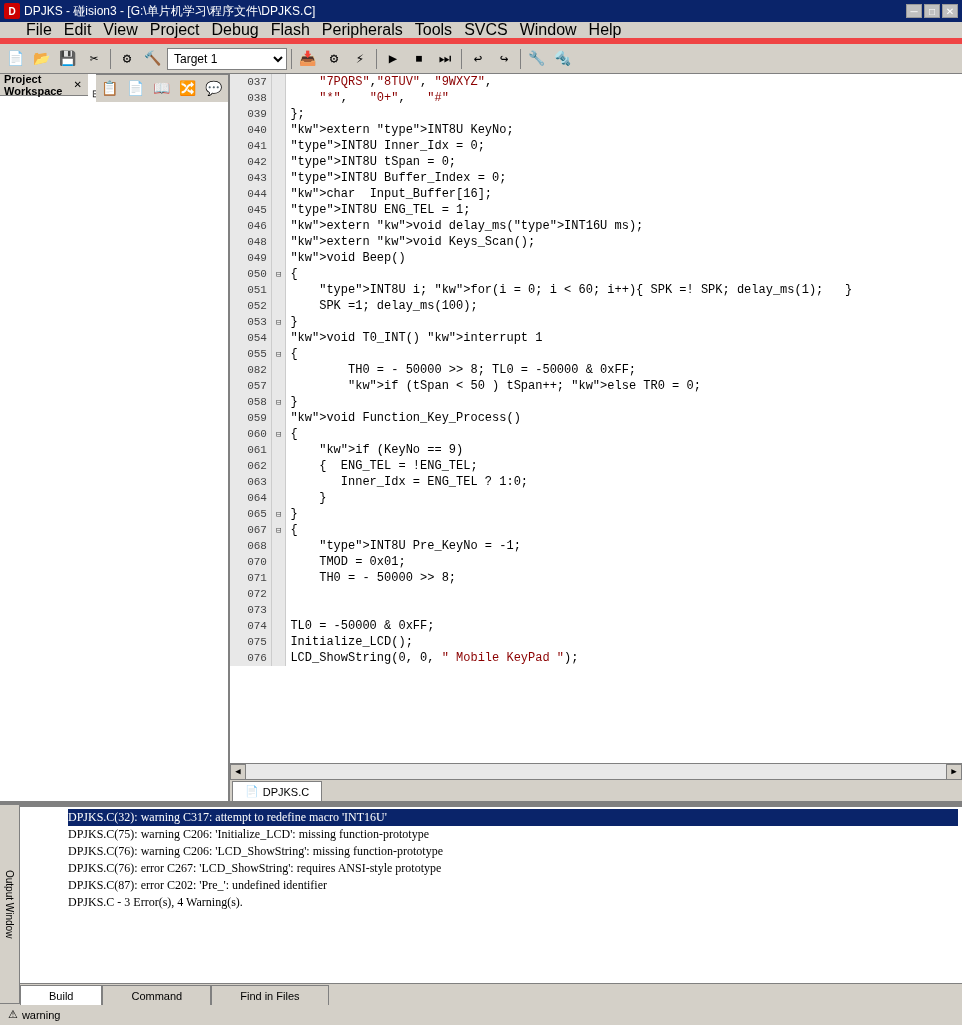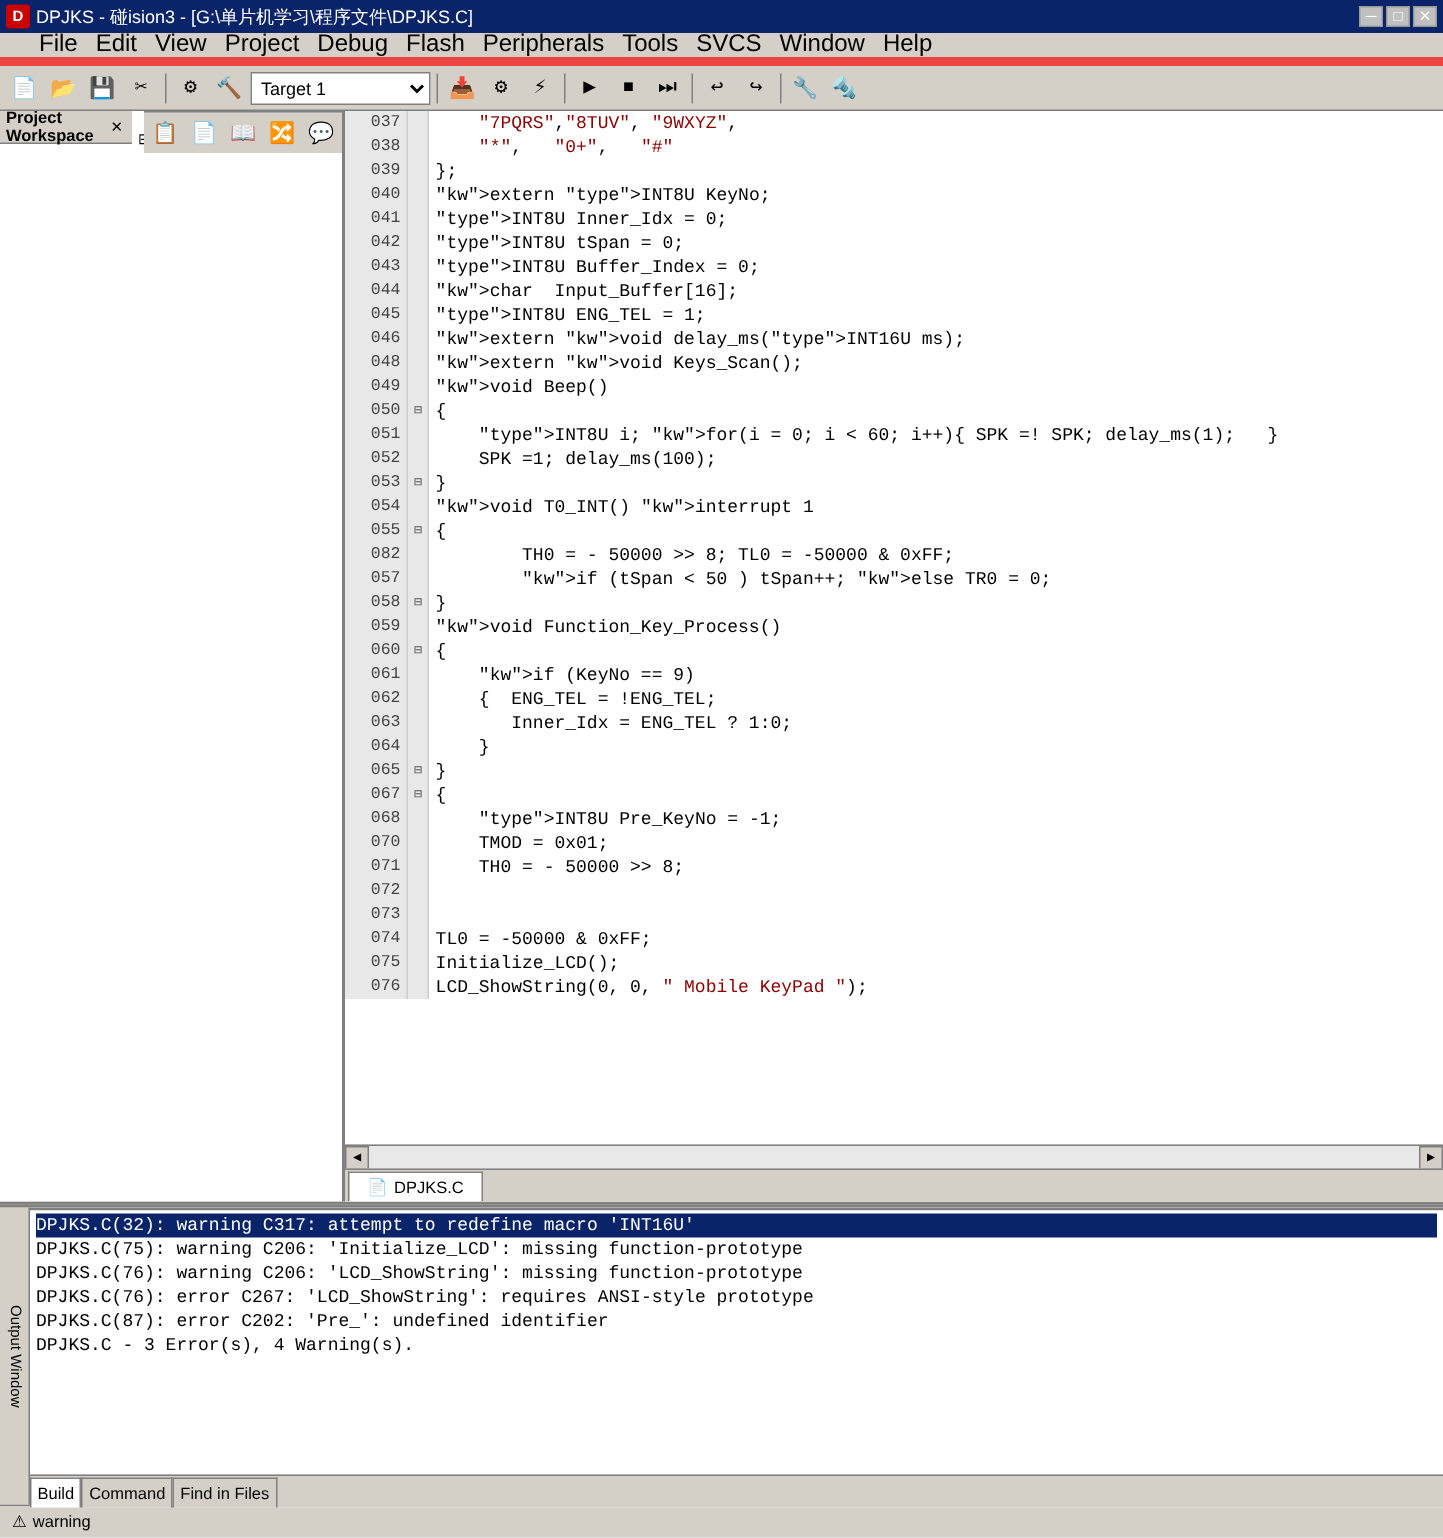--- a/index.html
+++ b/index.html
@@ -244,40 +244,41 @@
       border-top: 2px solid #808080;
       display: flex;
       flex-direction: column;
     }
     #output-content {
       flex: 1;
       overflow: auto;
       background: #fff;
       padding: 2px 4px;
       font-size: 12px;
-      font-family: Liberation Mono, monospace;
+      font-family: Liberation Serif, serif;
+      margin-left: 44px;
     }
     .output-line {
       padding: 1px 0;
       white-space: nowrap;
     }
     .output-line.selected {
       background: #0a246a;
       color: #fff;
     }
     #output-tabs {
       height: 22px;
       background: #d4d0c8;
       display: flex;
       align-items: flex-end;
       border-top: 1px solid #808080;
     }
     .output-tab {
       height: 20px;
-      padding: 0 4px;
+      padding: 0 28px;
       background: #d4d0c8;
       border: 1px solid #808080;
       border-bottom: none;
       display: flex;
       align-items: center;
       font-family: 'Tahoma', sans-serif;
       font-size: 11px;
       cursor: pointer;
     }
     .output-tab.active { background: #fff; }

